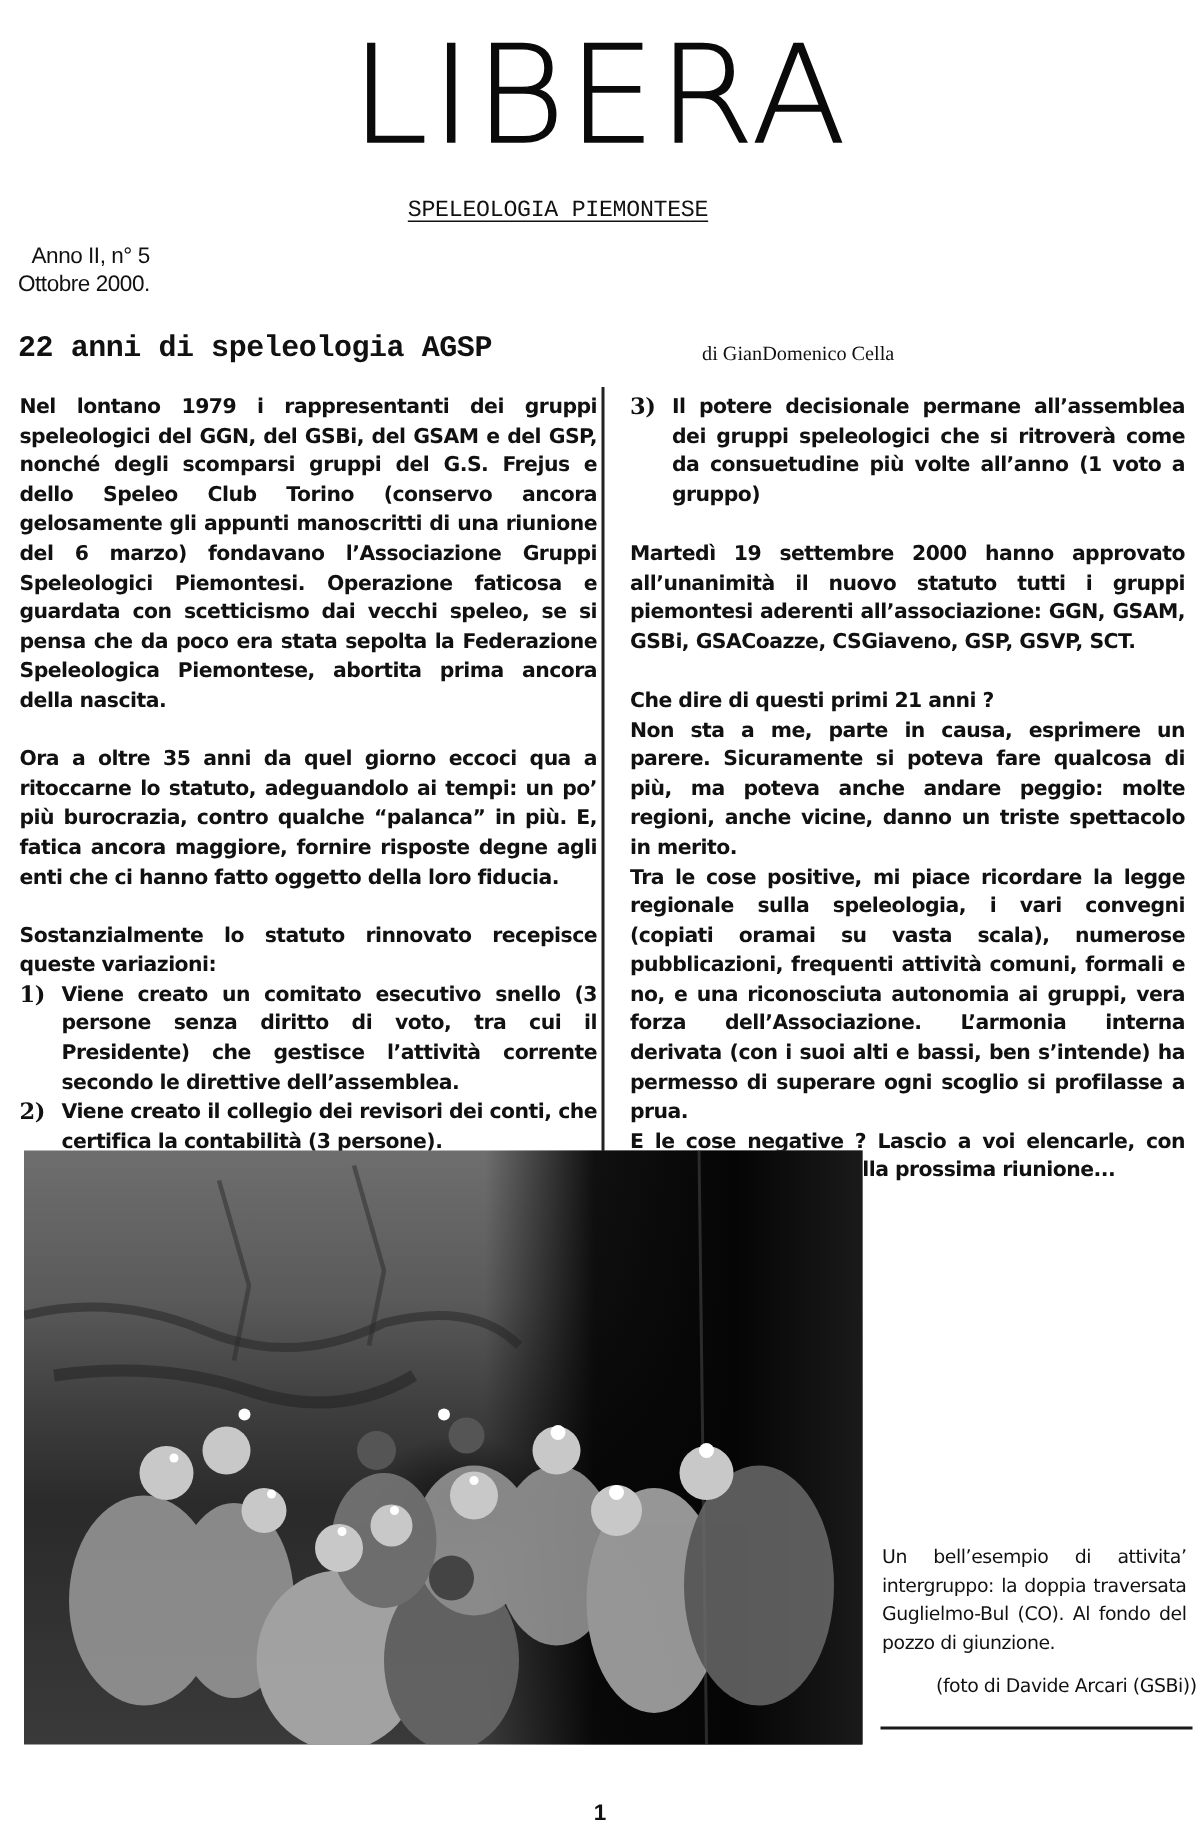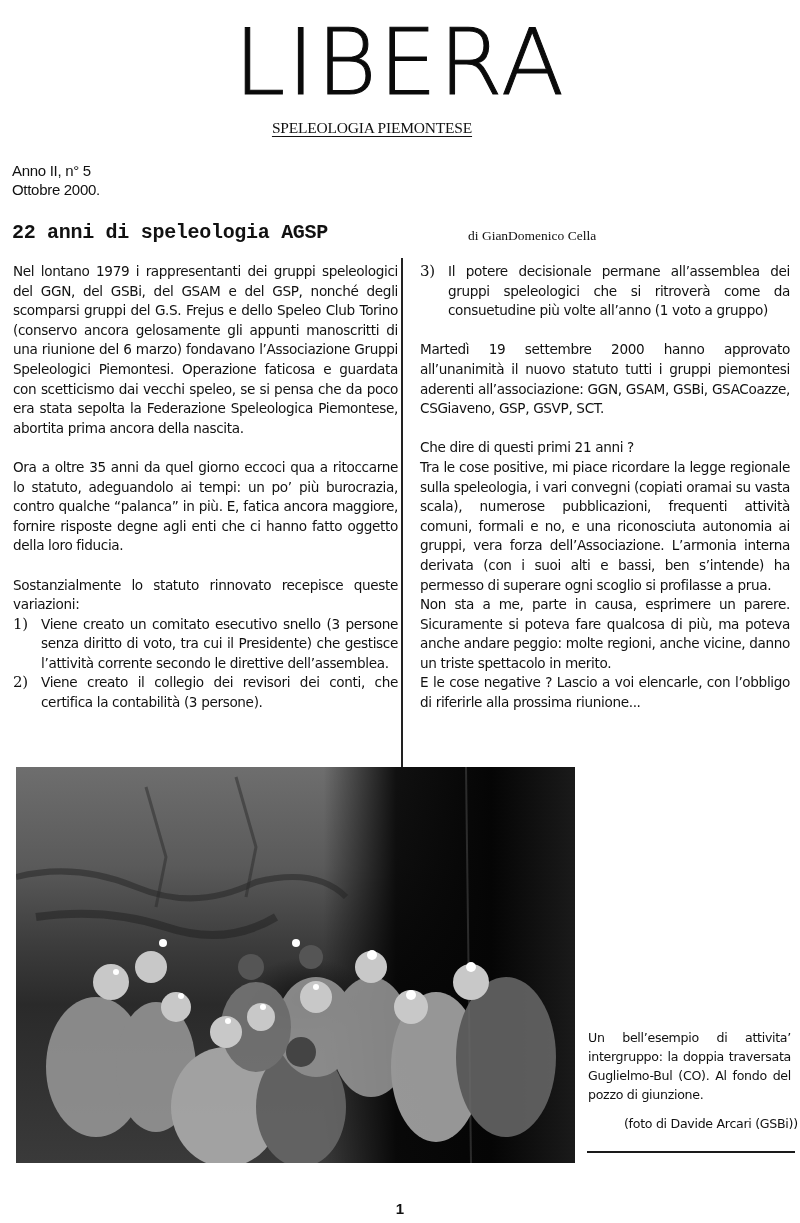--- a/index.html
+++ b/index.html
@@ -6,28 +6,28 @@
   body { width:800px; height:1223px; position:relative; overflow:hidden; color:#111; }
   .abs { position:absolute; }
   .masthead {
     left:0; width:800px; top:14px; text-align:center;
     font-family:"DejaVu Sans", sans-serif; font-weight:300;
     font-size:92px; line-height:100px; letter-spacing:2px; color:#0a0a0a;
     transform:scaleY(0.98);
   }
   .masthead span { display:inline-block; -webkit-text-stroke:1px #0a0a0a; }
   .subtitle {
-    left:0; width:744px; top:119px; text-align:center;
-    font-family:Liberation Serif, serif; font-size:15.5px; letter-spacing:-0.2px;
+    left:0; width:744px; top:131px; text-align:center;
+    font-family:Liberation Mono, monospace; font-size:15.5px; letter-spacing:-0.2px;
   }
   .subtitle span { text-decoration:underline; text-underline-offset:3px; }
-  .issue { left:12px; top:161px; font-family:"Liberation Sans", sans-serif; font-size:15px; line-height:19px; letter-spacing:-0.3px; }
+  .issue { left:12px; top:161px; font-family:"Liberation Sans", sans-serif; font-size:15px; line-height:19px; letter-spacing:-0.3px;text-align:right; }
   .headline { left:12px; top:221px; font-family:Liberation Mono, monospace; font-weight:bold; font-size:20px; letter-spacing:-0.3px; }
   .byline { left:468px; top:228px; font-family:Liberation Serif, serif; font-size:13.5px; }
-  .col { font-family:"DejaVu Sans", sans-serif; font-size:13.6px; line-height:19.6px; text-align:justify; letter-spacing:-0.35px; }
+  .col { font-family:"DejaVu Sans", sans-serif; font-size:13.6px; line-height:19.6px; text-align:justify; letter-spacing:-0.35px;font-weight:bold; }
   .col p { margin:0; }
   .col .gap { height:19.6px; }
   .left-col { left:13px; top:262px; width:385px; }
   .right-col { left:420px; top:262px; width:370px; }
   .divider { left:401px; top:258px; width:2px; height:519px; background:#222; }
   .li { position:relative; padding-left:28px; }
   .li .num { position:absolute; left:0; top:0; font-family:"DejaVu Serif", serif; font-size:15px; }
   .photo {
     left:16px; top:767px; width:559px; height:396px; overflow:hidden;
     background:
@@ -74,22 +74,22 @@
 
 <div class="abs col right-col">
   <div class="li">
     <span class="num">3)</span>
     <p>Il potere decisionale permane all’assemblea dei gruppi speleologici che si ritroverà come da consuetudine più volte all’anno (1 voto a gruppo)</p>
   </div>
   <div class="gap"></div>
   <p>Martedì 19 settembre 2000 hanno approvato all’unanimità il nuovo statuto tutti i gruppi piemontesi aderenti all’associazione: GGN, GSAM, GSBi, GSACoazze, CSGiaveno, GSP, GSVP, SCT.</p>
   <div class="gap"></div>
   <p>Che dire di questi primi 21 anni ?</p>
+  <p>Non sta a me, parte in causa, esprimere un parere. Sicuramente si poteva fare qualcosa di più, ma poteva anche andare peggio: molte regioni, anche vicine, danno un triste spettacolo in merito.</p>
   <p>Tra le cose positive, mi piace ricordare la legge regionale sulla speleologia, i vari convegni (copiati oramai su vasta scala), numerose pubblicazioni, frequenti attività comuni, formali e no, e una riconosciuta autonomia ai gruppi, vera forza dell’Associazione. L’armonia interna derivata (con i suoi alti e bassi, ben s’intende) ha permesso di superare ogni scoglio si profilasse a prua.</p>
-  <p>Non sta a me, parte in causa, esprimere un parere. Sicuramente si poteva fare qualcosa di più, ma poteva anche andare peggio: molte regioni, anche vicine, danno un triste spettacolo in merito.</p>
   <p>E le cose negative ? Lascio a voi elencarle, con l’obbligo di riferirle alla prossima riunione...</p>
 </div>
 
 <div class="abs photo" aria-label="Black-and-white photo of a group of cavers with helmet lamps inside a cave">
   <svg width="559" height="396" viewBox="0 0 559 396">
 
     <path d="M0 110 Q60 95 120 120 T240 115 Q300 100 330 130" stroke="#222" stroke-width="6" fill="none" opacity="0.5"></path>
     <path d="M20 150 Q90 140 150 160 T260 150" stroke="#1a1a1a" stroke-width="8" fill="none" opacity="0.45"></path>
     <path d="M130 20 L150 90 L140 140" stroke="#2a2a2a" stroke-width="3" fill="none" opacity="0.5"></path>
     <path d="M220 10 L240 80 L230 130" stroke="#2a2a2a" stroke-width="3" fill="none" opacity="0.5"></path>

